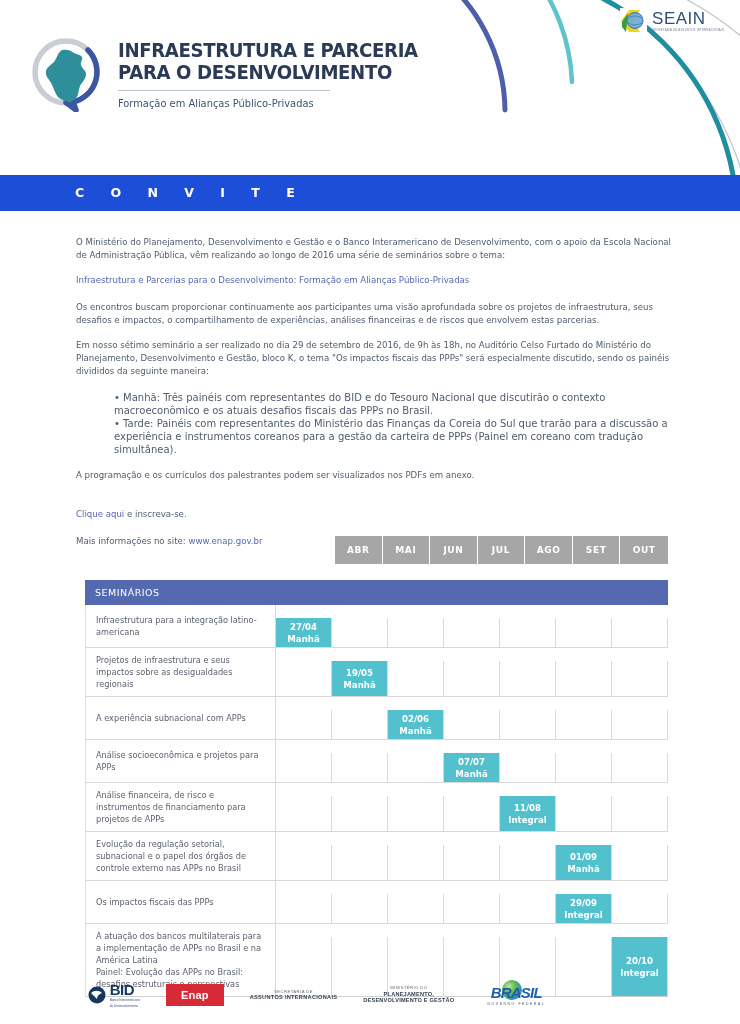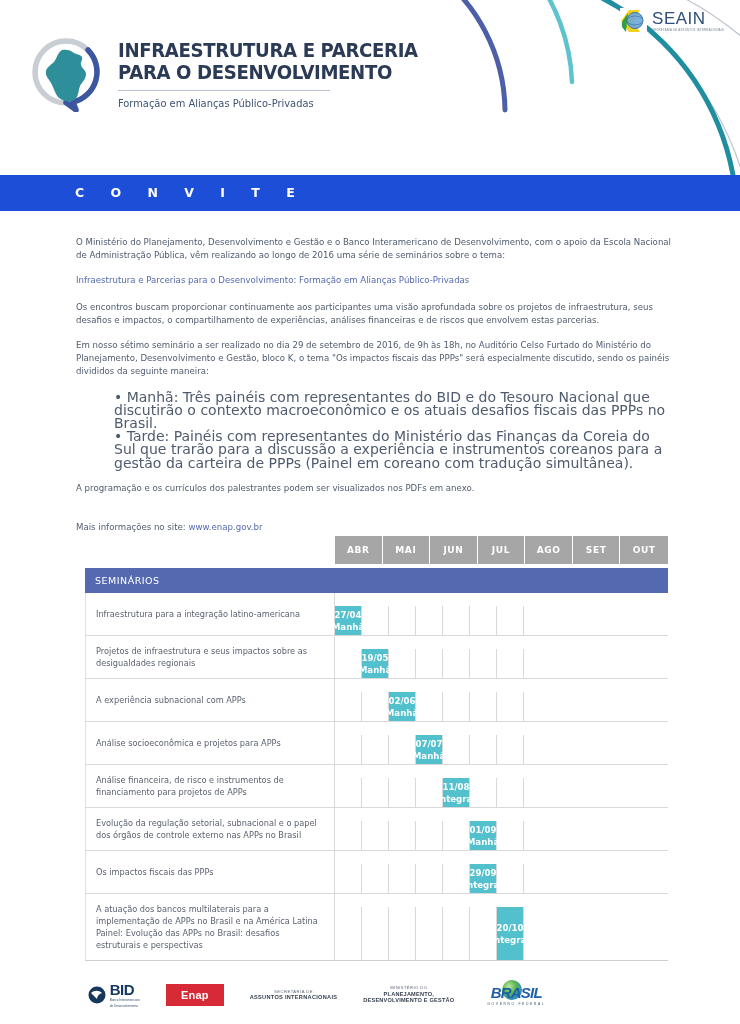--- a/index.html
+++ b/index.html
@@ -154,40 +154,40 @@
   .p.theme {
     color: #5569b0;
     margin-bottom: 13px;
   }
   .bullets {
     margin: 0 0 12px 0;
     padding-left: 38px;
   }
   .bullet {
     font-family: "DejaVu Sans", sans-serif;
-    font-size: 14px;
+    font-size: 10px;
     line-height: 13.2px;
     color: #4f5b6e;
     margin: 0;
   }
   .p.spaced { margin-bottom: 26px; }
   .lnk { color: #5569b0; }
   .p.link-line { margin-bottom: 14px; }
 
   
   .sched {
     position: absolute;
     left: 85px;
     top: 536px;
     width: 583px;
   }
   .months-row {
     display: flex;
     margin-left: 250px;
-    height: 32px;
+    height: 44px;
   }
   .month-cell {
     width: 47.57px;
     height: 28px;
     background: #a6a6a6;
     color: #ffffff;
     font-family: "DejaVu Sans", sans-serif;
     font-size: 9px;
     font-weight: bold;
     letter-spacing: 0.6px;
@@ -232,21 +232,21 @@
     align-items: center;
   }
   .row-title span {
     font-family: "DejaVu Sans", sans-serif;
     font-size: 8.2px;
     line-height: 12px;
     color: #5b6270;
   }
   .cells { display: flex; }
   .cell {
-    width: 27px;
+    width: 56px;
     box-sizing: border-box;
     border-right: 1px solid #d9d9d9;
     display: flex;
     flex-direction: column;
     align-items: center;
     justify-content: center;
     text-align: center;
     margin-top: 13px;
   }
   .cell.filled { background: #53c0ce; }
@@ -424,20 +424,21 @@
 
     <p class="p">Em nosso sétimo seminário a ser realizado no dia 29 de setembro de 2016, de 9h às 18h, no Auditório Celso Furtado do Ministério do Planejamento, Desenvolvimento e Gestão, bloco K, o tema "Os impactos fiscais das PPPs" será especialmente discutido, sendo os painéis divididos da seguinte maneira:</p>
 
     <div class="bullets">
       <p class="bullet">• Manhã: Três painéis com representantes do BID e do Tesouro Nacional que discutirão o contexto macroeconômico e os atuais desafios fiscais das PPPs no Brasil.</p>
       <p class="bullet">• Tarde: Painéis com representantes do Ministério das Finanças da Coreia do Sul que trarão para a discussão a experiência e instrumentos coreanos para a gestão da carteira de PPPs (Painel em coreano com tradução simultânea).</p>
     </div>
 
     <p class="p spaced">A programação e os currículos dos palestrantes podem ser visualizados nos PDFs em anexo.</p>
 
+    <p class="p link-line"><span class="lnk">Clique aqui</span><span> e inscreva-se.</span></p>
 
     <p class="p"><span>Mais informações no site: </span><span class="lnk">www.enap.gov.br</span></p>
   </div>
 </div>
 
 <div class="sched">
 
   <div class="months-row" id="months-row">
       <div class="month-cell">ABR</div>
       <div class="month-cell">MAI</div>

